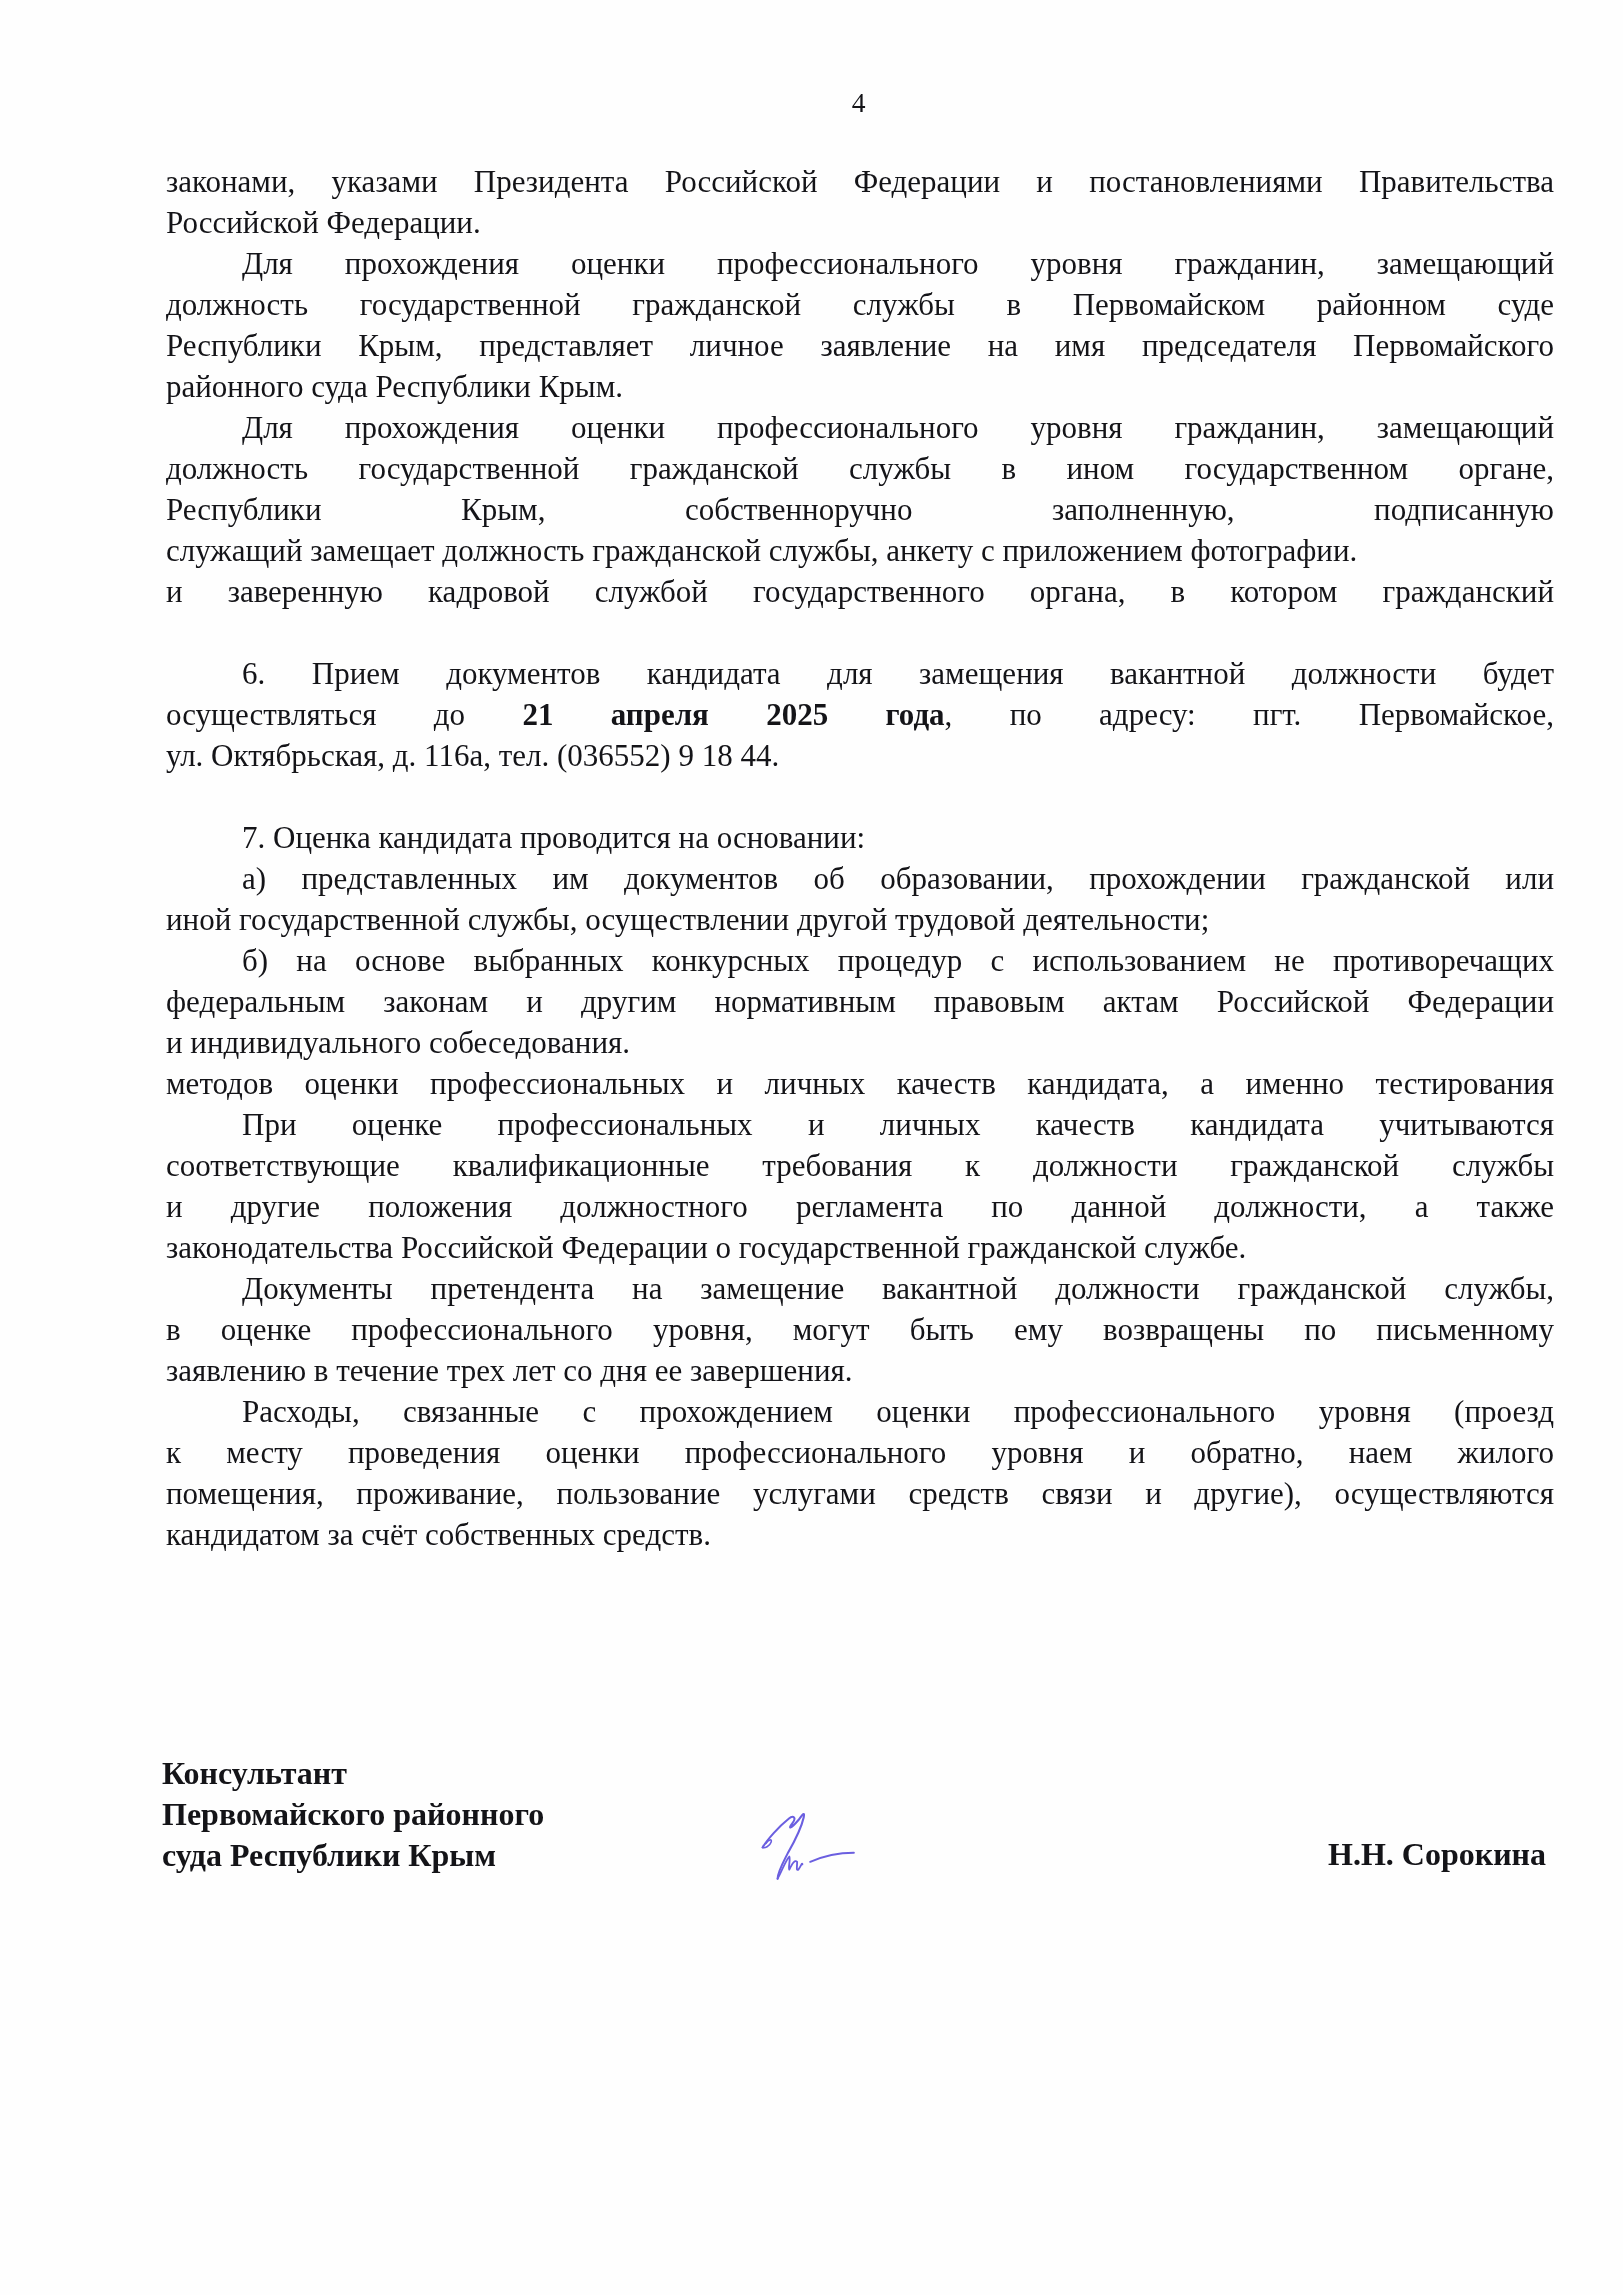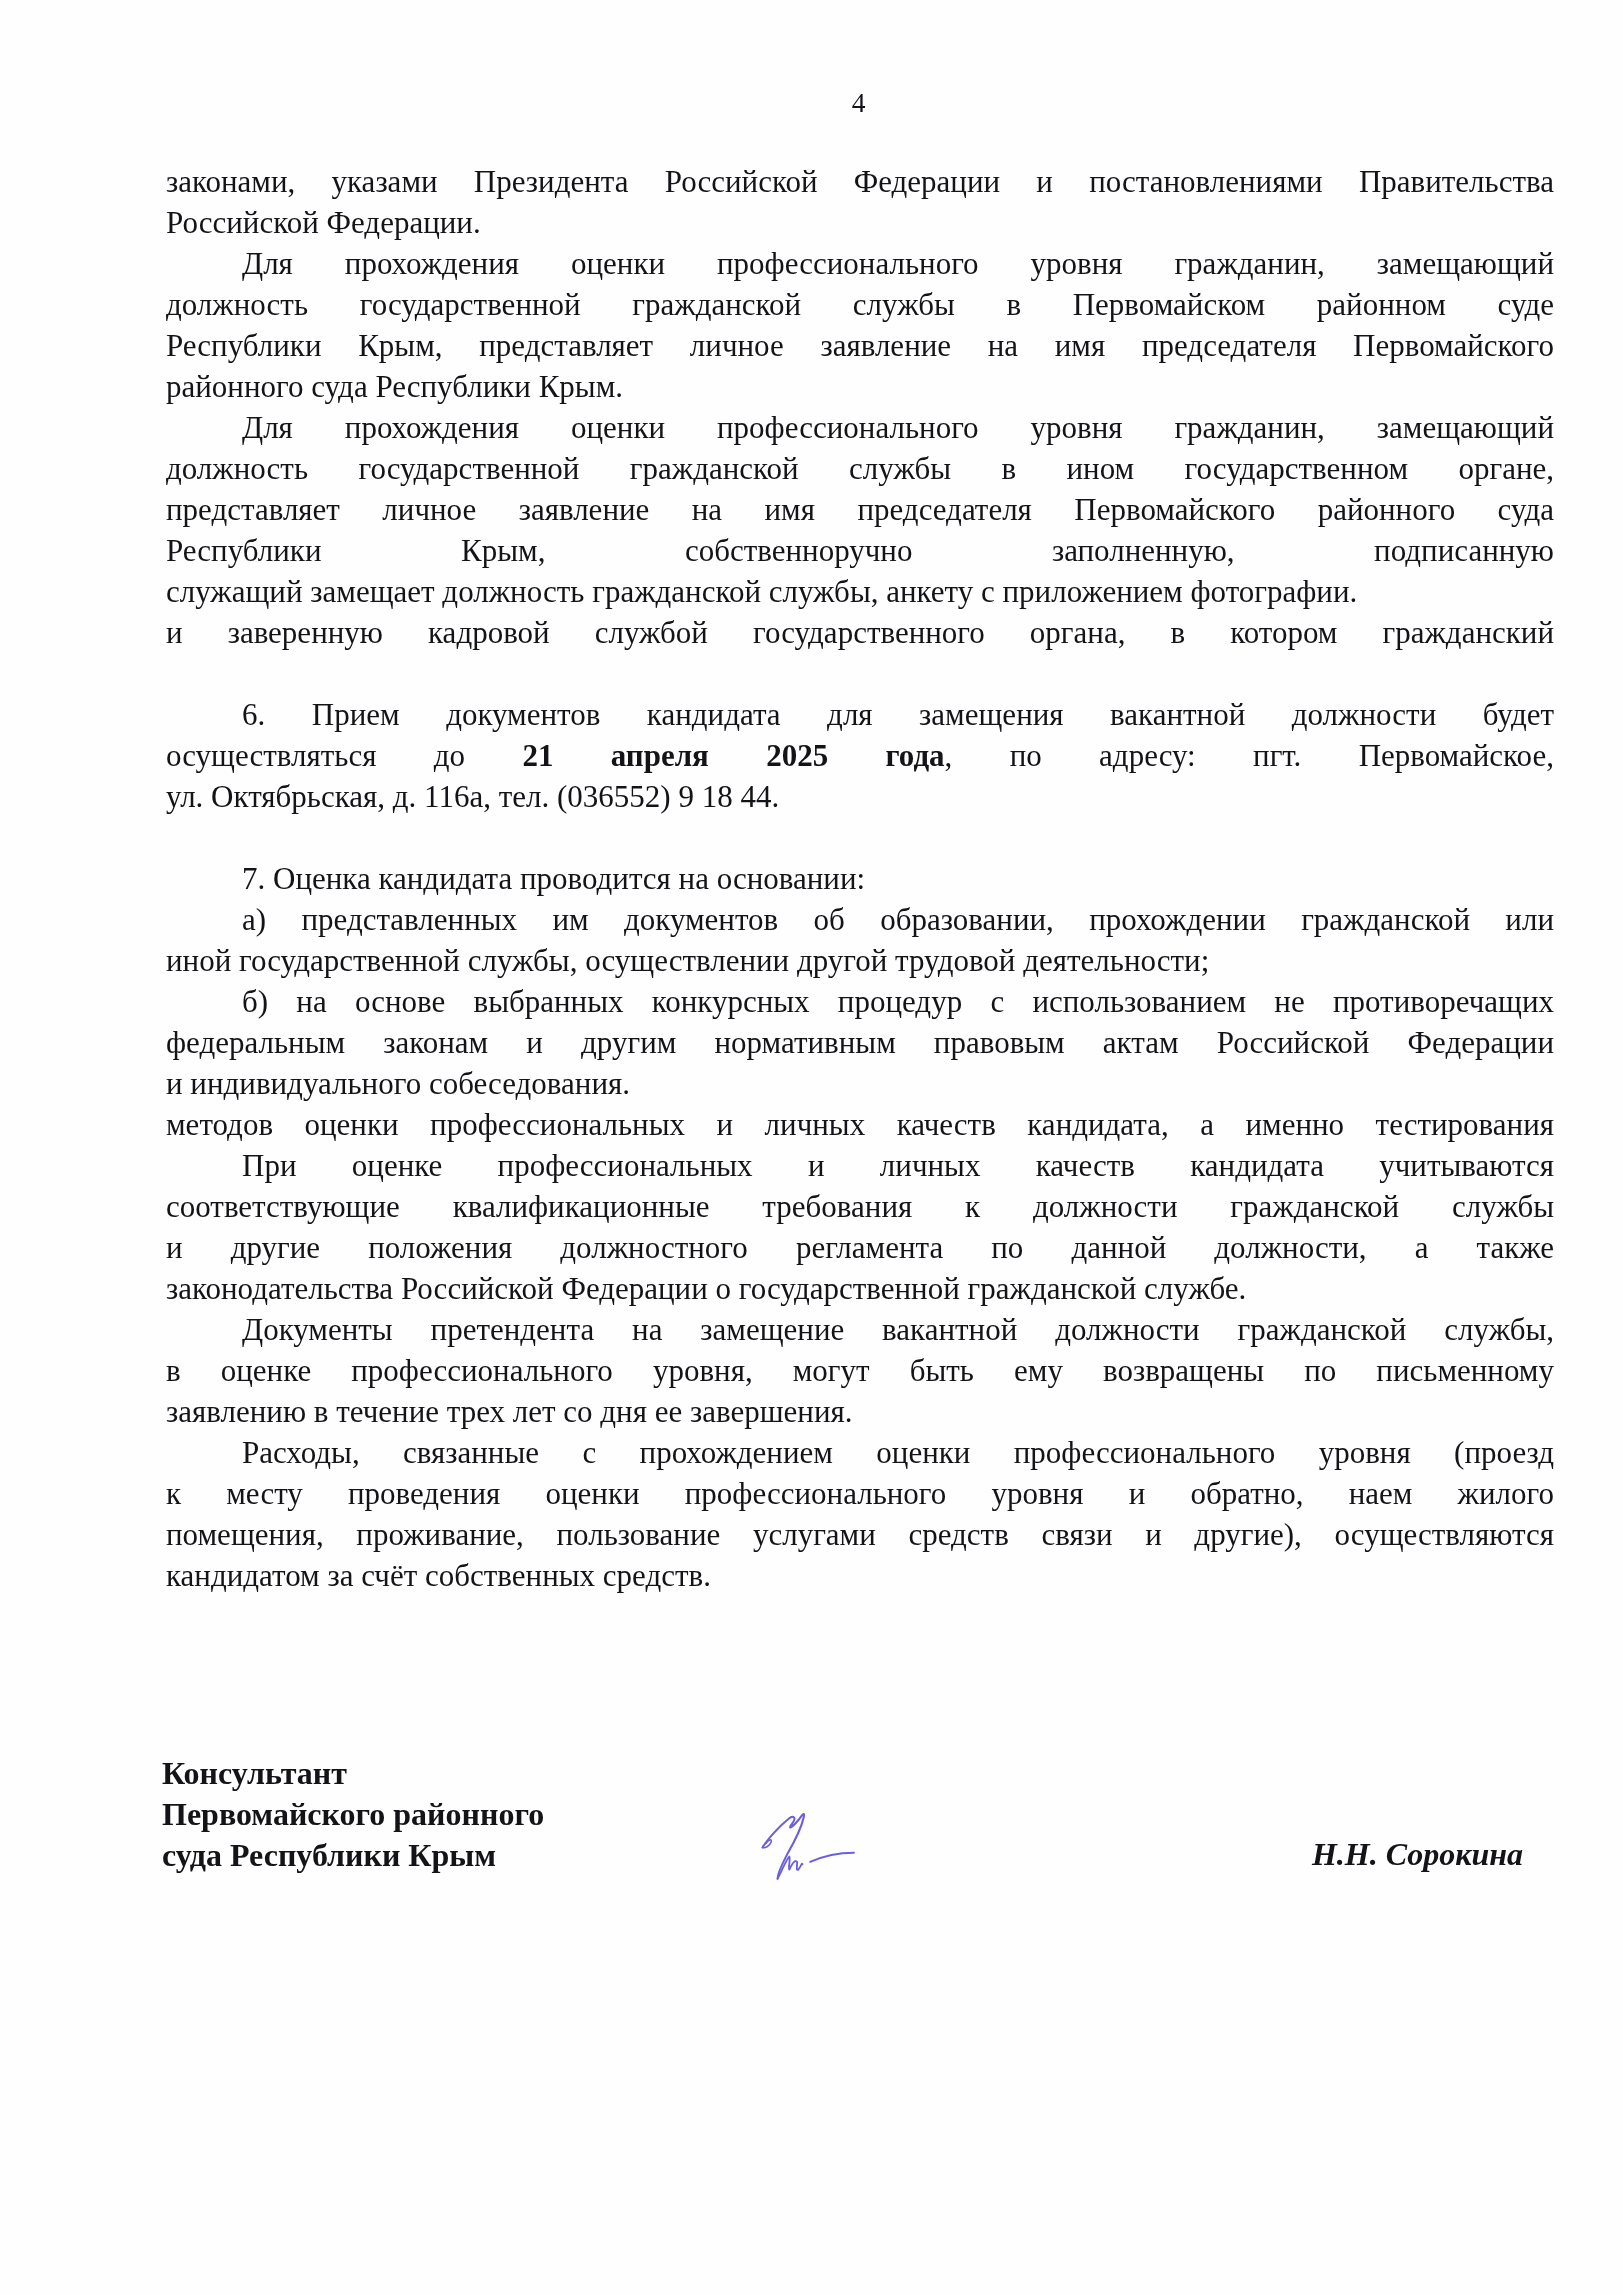--- a/index.html
+++ b/index.html
@@ -26,21 +26,21 @@
   .line.indent { padding-left: 76px; }
   .blank { display: block; height: 41px; }
   b.bold { font-weight: bold; margin-top: 32px; }
 
   .signature-block {
     position: absolute; left: 162px; top: 1753px; width: 1394px;
     font-size: 32px; line-height: 41px; font-weight: bold;
   }
   .sig-title-line { display: block; height: 41px; white-space: nowrap; }
   .sig-name {
-    position: absolute; right: 33px; top: 81px; white-space: nowrap; font-style: italic;
+    position: absolute; right: 10px; top: 81px; white-space: nowrap;
   }
   .signature-mark {
     position: absolute; left: 759px; top: 1807px; width: 105px; height: 75px;
   }
 </style>
 </head>
 <body>
 
 <div class="page">
 
@@ -56,21 +56,20 @@
     <div>
       <span class="line indent">Для прохождения оценки профессионального уровня гражданин, замещающий</span>
       <span class="line">должность государственной гражданской службы в Первомайском районном суде</span>
       <span class="line">Республики Крым, представляет личное заявление на имя председателя Первомайского</span>
       <span class="line last">районного суда Республики Крым.</span>
     </div>
 
     <div>
       <span class="line indent">Для прохождения оценки профессионального уровня гражданин, замещающий</span>
       <span class="line">должность государственной гражданской службы в ином государственном органе,</span>
-      <span class="line">представляет личное заявление на имя председателя Первомайского районного суда</span>
       <span class="line">Республики Крым, собственноручно заполненную, подписанную</span>
       <span class="line last">служащий замещает должность гражданской службы, анкету с приложением фотографии.</span>
       <span class="line">и заверенную кадровой службой государственного органа, в котором гражданский</span>
     </div>
 
     <span class="blank"></span>
 
     <div>
       <span class="line indent">6. Прием документов кандидата для замещения вакантной должности будет</span>
       <span class="line"><span>осуществляться до</span> <b class="bold">21 апреля 2025 года</b><span>, по адресу: пгт. Первомайское,</span></span>

